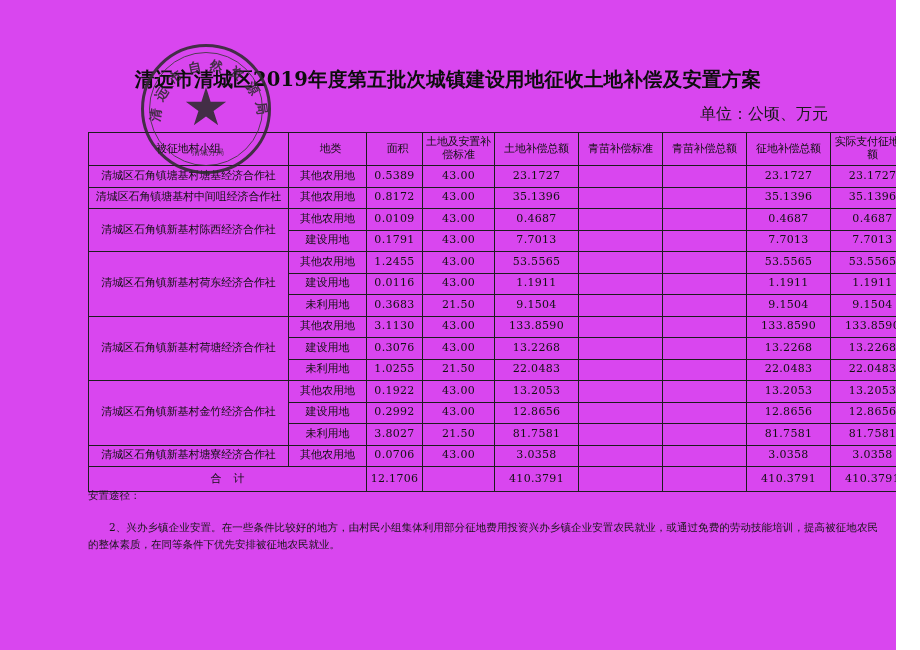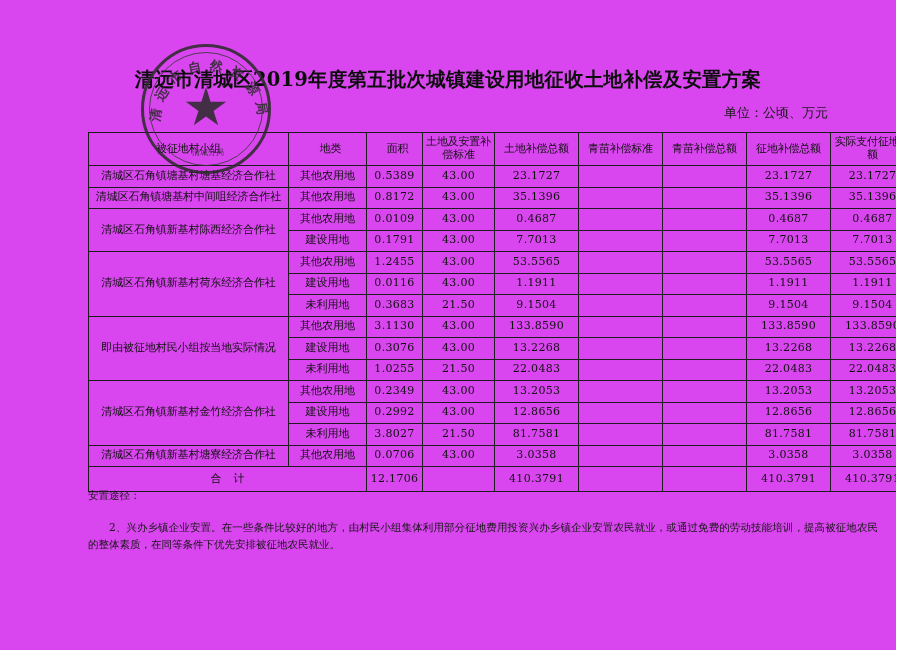--- a/index.html
+++ b/index.html
@@ -28,21 +28,21 @@
     color: #0d0d0d;
     font-family: "DejaVu Serif", "Liberation Serif", serif;
     white-space: nowrap;
   }
 
   
   .unit-note {
     position: absolute;
     top: 104px;
     right: 68px;
-    font-size: 13px;
+    font-size: 16px;
     color: #1a1a1a;
     font-family: "DejaVu Serif", "Liberation Serif", serif;
   }
 
   
   .seal {
     position: absolute;
     left: 141px; top: 44px;
     width: 130px; height: 130px;
     border-radius: 50%;
@@ -260,21 +260,21 @@
             <td class="landtype">未利用地</td>
             <td class="num">0.3683</td>
             <td class="num">21.50</td>
             <td class="num">9.1504</td>
             <td class="num"></td>
             <td class="num"></td>
             <td class="num">9.1504</td>
             <td class="num">9.1504</td>
           </tr>
           <tr>
-            <td class="village" rowspan="3">即由被征地村民小组按当地实际情况</td>
+            <td class="village" rowspan="3">清城区石角镇新基村荷塘经济合作社</td>
             <td class="landtype">其他农用地</td>
             <td class="num">3.1130</td>
             <td class="num">43.00</td>
             <td class="num">133.8590</td>
             <td class="num"></td>
             <td class="num"></td>
             <td class="num">133.8590</td>
             <td class="num">133.8590</td>
           </tr>
           <tr>
@@ -293,21 +293,21 @@
             <td class="num">21.50</td>
             <td class="num">22.0483</td>
             <td class="num"></td>
             <td class="num"></td>
             <td class="num">22.0483</td>
             <td class="num">22.0483</td>
           </tr>
           <tr>
             <td class="village" rowspan="3">清城区石角镇新基村金竹经济合作社</td>
             <td class="landtype">其他农用地</td>
-            <td class="num">0.2349</td>
+            <td class="num">0.1922</td>
             <td class="num">43.00</td>
             <td class="num">13.2053</td>
             <td class="num"></td>
             <td class="num"></td>
             <td class="num">13.2053</td>
             <td class="num">13.2053</td>
           </tr>
           <tr>
             <td class="landtype">建设用地</td>
             <td class="num">0.2992</td>

